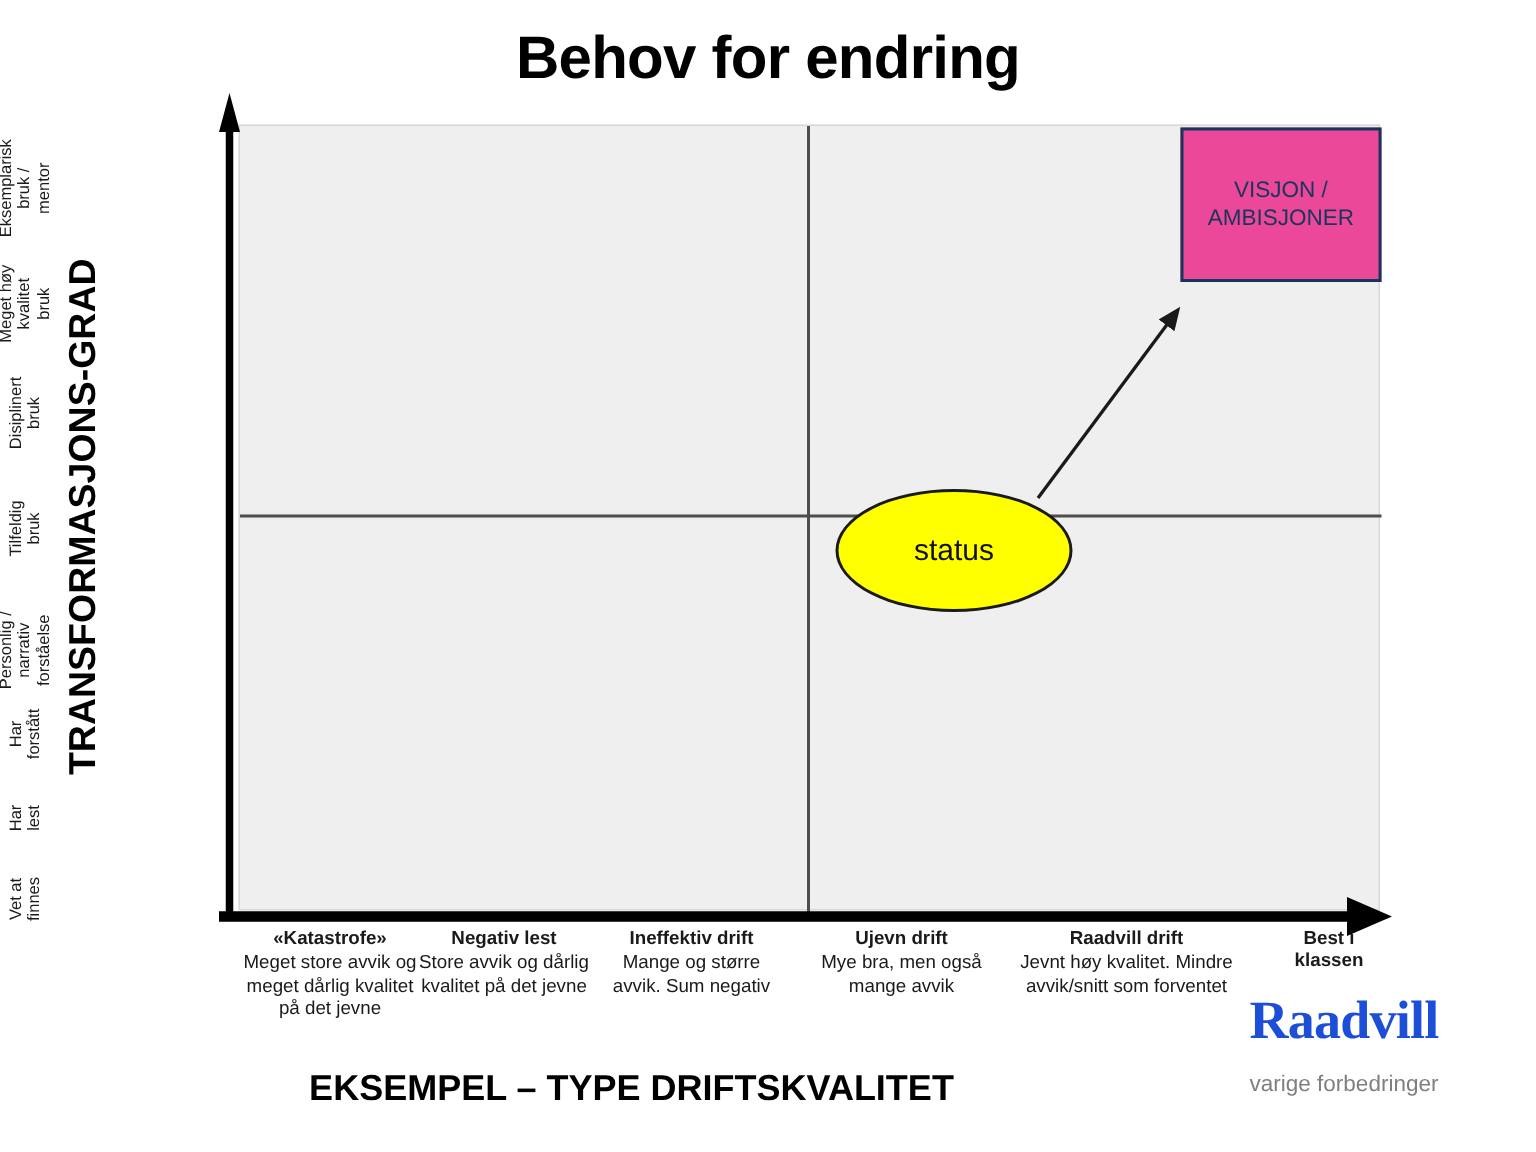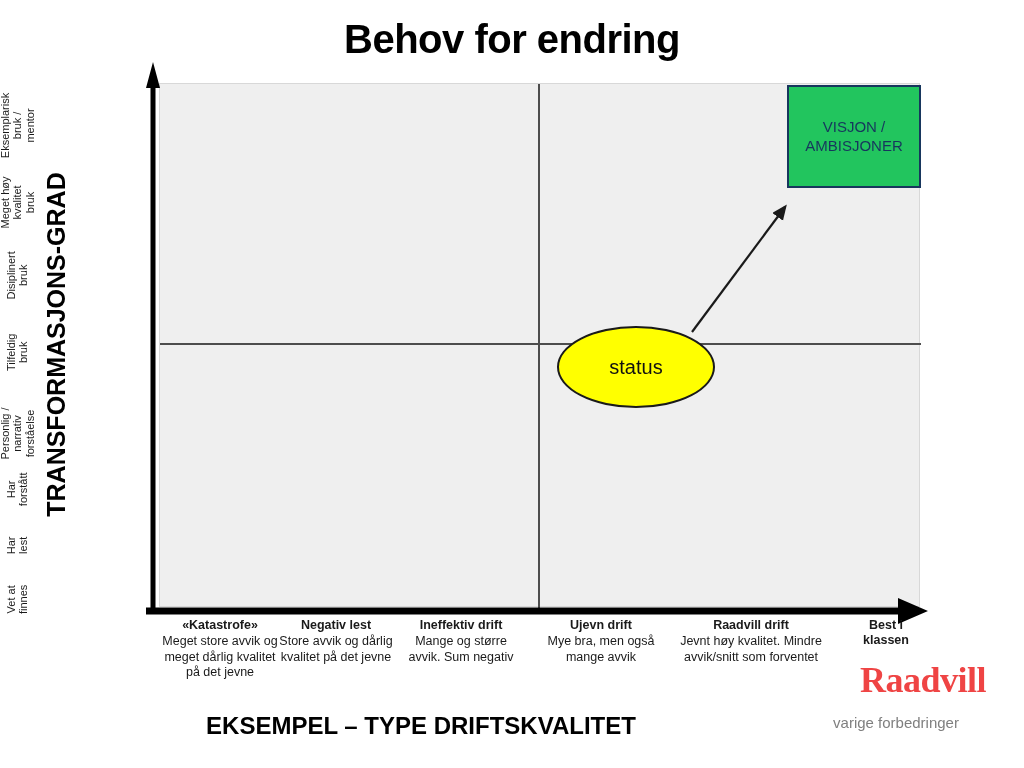--- a/index.html
+++ b/index.html
@@ -245,33 +245,33 @@
     </div>
     <div class="x-tick" style="left: 665px; width: 172px;">
       <span class="x-tick-head">Raadvill drift</span>
       <span class="x-tick-desc">Jevnt høy kvalitet. Mindre avvik/snitt som forventet</span>
     </div>
     <div class="x-tick" style="left: 846px; width: 80px;">
       <span class="x-tick-head">Best i klassen</span>
     </div>
   </div>
 
-<div id="vision-box" style="background: #22c55e; border-color: rgb(23, 54, 93);">
+<div id="vision-box" style="background: #ec4899; border-color: rgb(23, 54, 93);">
   <span>VISJON /<br>AMBISJONER</span>
 </div>
 
 <svg id="growth-arrow" viewBox="0 0 130 150" xmlns="http://www.w3.org/2000/svg">
   <defs>
     <marker id="arrowhead" markerWidth="7" markerHeight="7" refX="5.6" refY="3" orient="auto">
       <polygon points="0,0 7,3 0,6" fill="#1a1a1a"></polygon>
     </marker>
   </defs>
   <line x1="12" y1="142" x2="105" y2="17" stroke="#1a1a1a" stroke-width="2.2" marker-end="url(#arrowhead)"></line>
 </svg>
 
 <div id="status-node" style="background: rgb(255, 255, 0); border-color: rgb(26, 26, 26);">
   <span>status</span>
 </div>
 
 <div id="logo">
-  <div id="logo-wordmark" style="color: #ef4444; text-align: right;">Raadvill</div>
+  <div id="logo-wordmark" style="color: #1d4ed8;">Raadvill</div>
   <div id="logo-tagline" style="color: rgb(127, 127, 127);">varige forbedringer</div>
 </div>
 
 </body></html>

